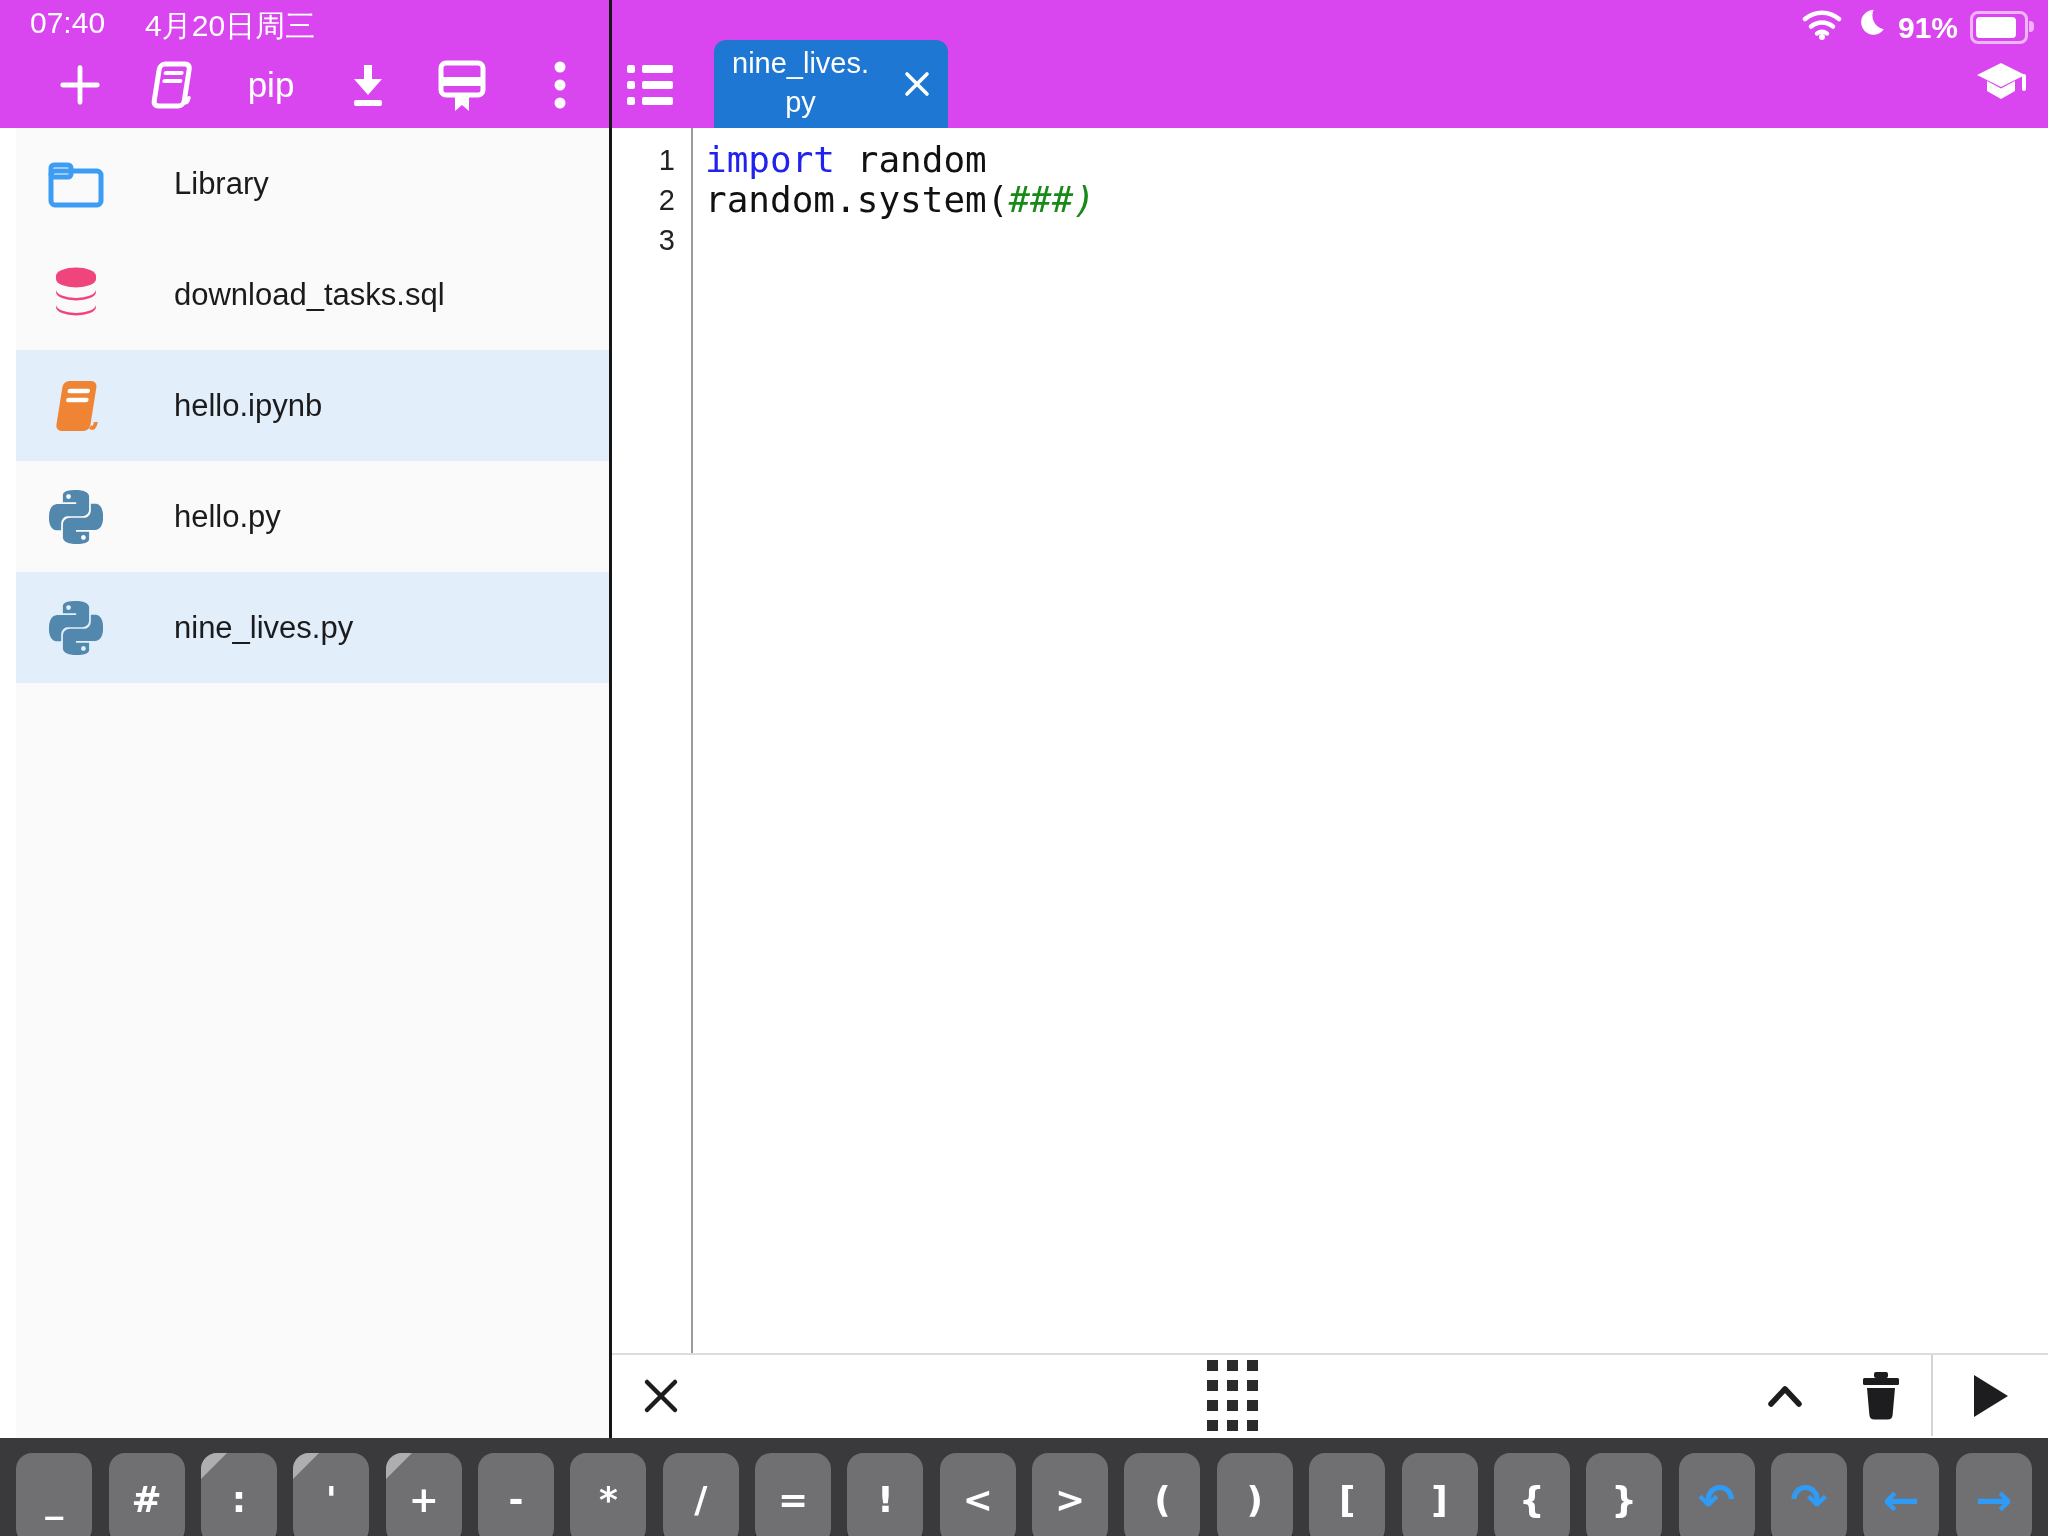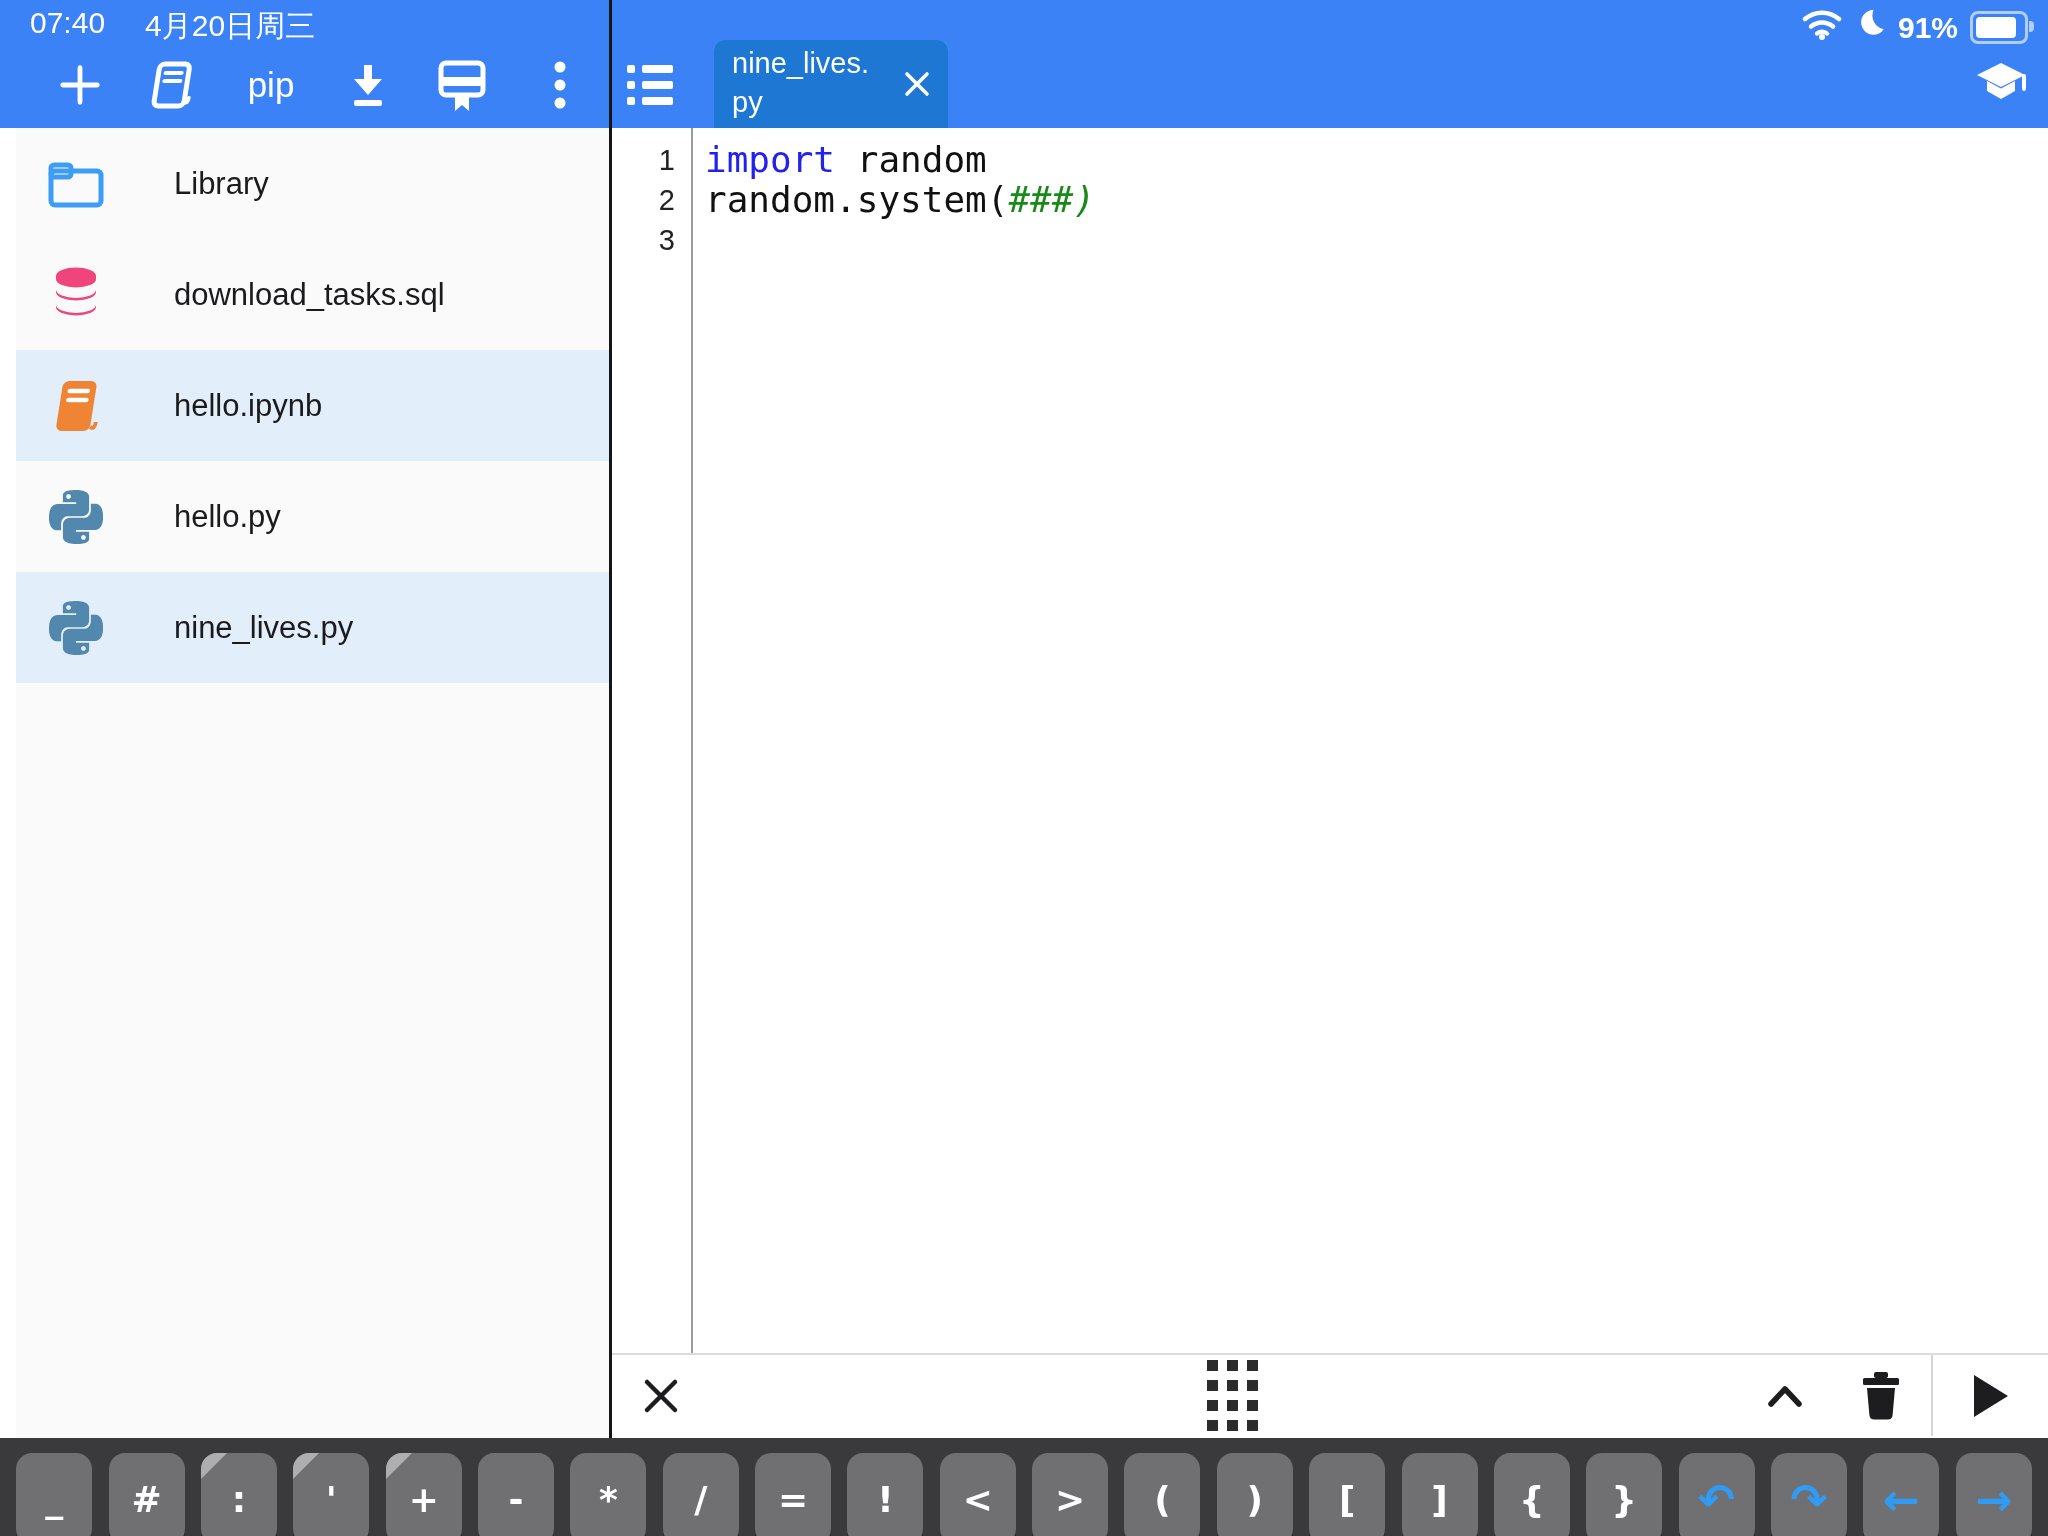--- a/index.html
+++ b/index.html
@@ -1,32 +1,32 @@
 <!DOCTYPE html>
 <html><head>
 <meta charset="utf-8">
 <style>
   html,body{margin:0;padding:0;background:#222;}
   .screen{position:relative;width:2048px;height:1536px;background:#fff;overflow:hidden;
           font-family:"Liberation Sans",sans-serif;}
 
   
-  .header{position:absolute;left:0;top:0;width:2048px;height:128px;background:#3b82f6;}
+  .header{position:absolute;left:0;top:0;width:2048px;height:128px;background:#d946ef;}
   .status-left{position:absolute;left:30px;top:6px;color:#fff;font-size:30px;display:flex;gap:40px;font-weight:500;}
   .status-right{position:absolute;right:20px;top:8px;display:flex;align-items:center;gap:12px;color:#fff;font-size:30px;font-weight:700;}
   .battery{position:relative;width:52px;height:27px;border:3px solid rgba(255,255,255,.6);border-radius:8px;}
   .battery .fill{position:absolute;left:3px;top:3px;bottom:3px;width:40px;background:#fff;border-radius:4px;}
   .battery .nub{position:absolute;right:-9px;top:7px;width:5px;height:11px;background:rgba(255,255,255,.6);border-radius:0 4px 4px 0;}
 
   .tbtn{position:absolute;top:56px;width:58px;height:58px;display:flex;align-items:center;justify-content:center;}
   .pip-btn{color:#fff;font-size:35px;font-weight:500;}
 
   .tab{position:absolute;left:714px;top:40px;width:234px;height:88px;background:#1d77d3;border-radius:12px 12px 0 0;}
   .tab-title{position:absolute;left:18px;top:4px;color:#fff;font-size:29px;line-height:39px;font-weight:500;}
-  .tab-title span{display:block;}
+  .tab-title span{display:block;text-align:center;}
   .tab-close{position:absolute;right:16px;top:29px;width:30px;height:30px;display:flex;align-items:center;justify-content:center;}
 
   .vdivider{position:absolute;left:609px;top:0;width:3px;height:1438px;background:#151515;}
 
   
   .sidebar{position:absolute;left:16px;top:128px;width:609px;height:1310px;background:#fafafa;}
   .srow{position:relative;height:111px;display:flex;align-items:center;}
   .srow.hl{background:#e2eef9;}
   .ficon{position:absolute;left:30px;width:60px;height:60px;display:flex;align-items:center;justify-content:center;}
   .flabel{position:absolute;left:158px;font-size:31px;color:#1b1b1d;}

